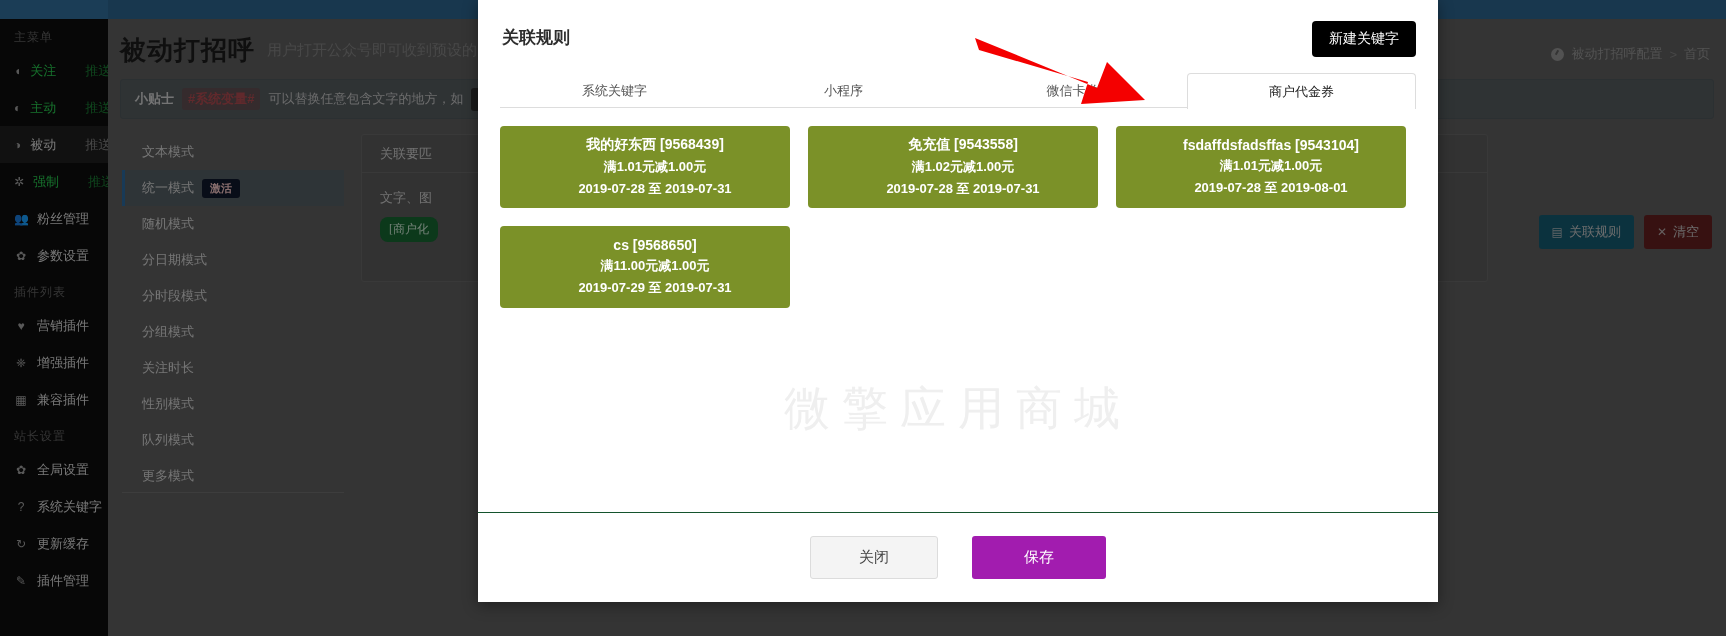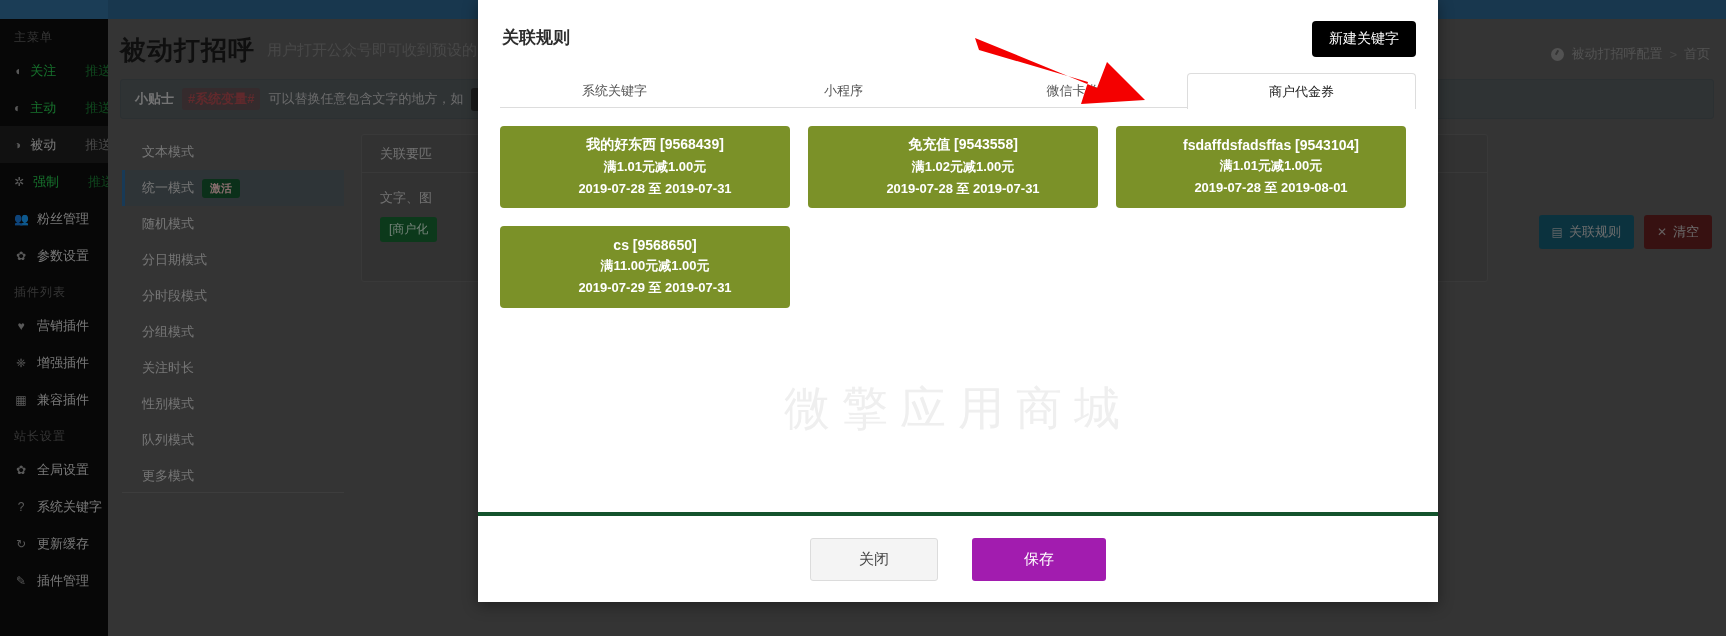--- a/index.html
+++ b/index.html
@@ -52,30 +52,30 @@
     display:flex; align-items:center; gap:8px; padding:0 14px;
     font-size:13px; color:#b9b9b9;
   }
   .tip-bar .tip-key { color:#c9c9c9; font-weight:bold; }
   .tip-bar .tip-var { color:#a8474d; background:#5c4b4e; padding:2px 6px; border-radius:3px; font-weight:bold; }
   .tip-bar .tip-tag { background:#2e2e2e; color:#cfcfcf; padding:3px 8px; border-radius:3px; font-size:12px; }
 
   .left-list { position:absolute; left:14px; top:115px; width:222px; }
   .ll-item { height:36px; display:flex; align-items:center; padding-left:20px; font-size:13px; color:#cacaca; }
   .ll-item.active { background:#505a5f; border-left:3px solid #2a6496; padding-left:17px; }
-  .ll-badge { background:#14532d; color:#e8bcbc; font-size:11px; font-weight:bold; padding:2px 8px; border-radius:3px; margin-left:8px; }
+  .ll-badge { background:#0f172a; color:#e8bcbc; font-size:11px; font-weight:bold; padding:2px 8px; border-radius:3px; margin-left:8px; }
   .ll-sep { position:absolute; left:14px; top:473px; width:222px; height:1px; background:#6a6a6a; }
 
   .panel {
     position:absolute; left:253px; top:115px; right:238px; height:148px;
     background:#565656; border:1px solid #636363; border-radius:3px;
   }
   .panel-head { height:38px; display:flex; align-items:center; padding-left:18px; font-size:13px; color:#c3c3c3; border-bottom:1px solid #636363;}
   .panel-body { padding:16px 18px; font-size:13px; color:#c0c0c0; }
-  .panel-tag { display:inline-block; margin-top:10px; background:#15622f; color:#c6dfcd; font-size:12px; padding:4px 9px; border-radius:3px; }
+  .panel-tag { display:inline-block; margin-top:10px; background:#15622f; color:#c6dfcd; font-size:12px; padding:4px 9px; border-radius:8px;font-family:Liberation Serif, serif; }
 
   .right-btns { position:absolute; right:14px; top:196px; display:flex; gap:10px; }
   .rb {
     font-size:13px; color:#bcbcbc; padding:8px 13px; border-radius:3px;
     display:flex; align-items:center; gap:6px; white-space:nowrap;
   }
   .rb.teal { background:#14566b; }
   .rb.dark-red { background:#5f1e1e; }
   .rb .glyph { font-size:12px; opacity:.85; }
 
@@ -122,21 +122,21 @@
 
   .watermark {
     position:absolute; left:0; right:0; top:270px;
     text-align:center; font-size:46px; color:#efefef;
     letter-spacing:12px; pointer-events:none; user-select:none;
     font-family:"DejaVu Sans", sans-serif;
   }
 
   .modal-foot {
     position:absolute; left:0; right:0; bottom:0; height:90px;
-    border-top:4px solid #14532d;
+    border-top:1px solid #14532d;
     display:flex; align-items:center; justify-content:center; gap:34px;
   }
   .btn-close {
     background:#f4f4f4; border:1px solid #dcdcdc; color:#444;
     font-size:15px; padding:11px 48px; border-radius:3px; font-family:inherit; cursor:pointer;
   }
   .btn-save {
     background:#a21caf; border:none; color:#fff;
     font-size:15px; padding:12px 52px; border-radius:3px; font-family:inherit; cursor:pointer;
   }

